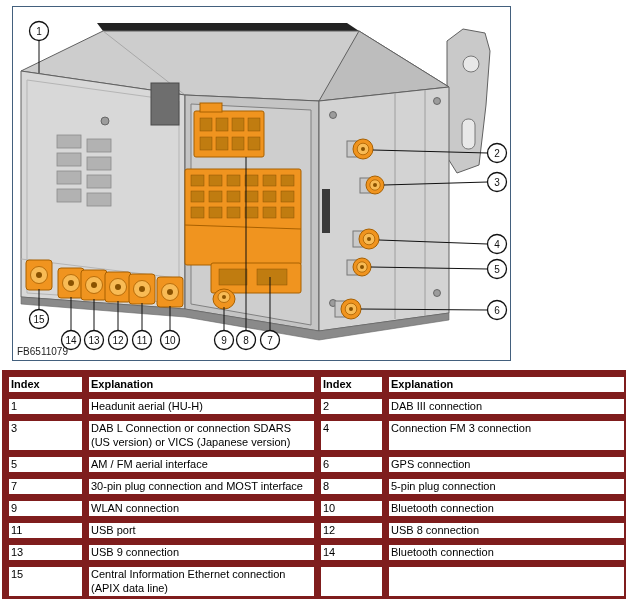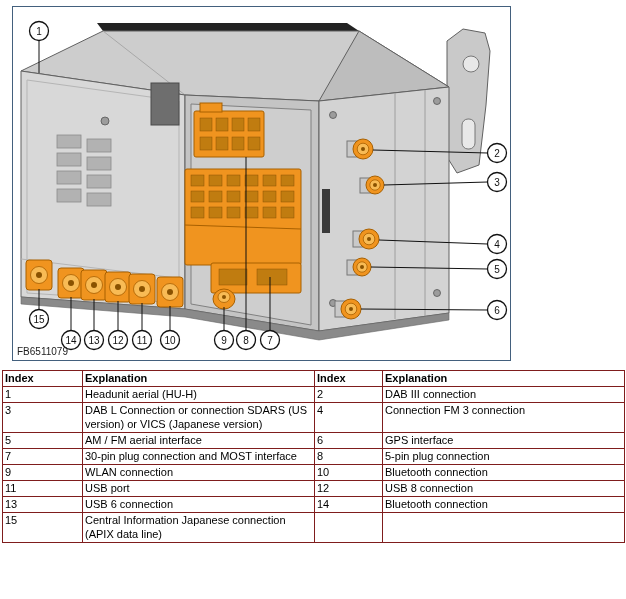--- a/index.html
+++ b/index.html
@@ -35,21 +35,21 @@
   .vent{fill:#b2b2b2;stroke:#8b8b8b;stroke-width:0.8;}
   .screw{fill:#9c9c9c;stroke:#555;stroke-width:0.8;}
 
   
   table{
     border-collapse:collapse;table-layout:fixed;
     margin:9px 2px 0 2px;width:622px;
     font-size:11px;line-height:14px;
   }
   th,td{
-    border:1px solid #7f1d1d;padding:0 3px 1px 2px;
+    border:7px solid #7f1d1d;padding:0 3px 1px 2px;
     vertical-align:top;text-align:left;overflow:hidden;
   }
   th{font-weight:bold;}
   col.c-idx{width:80px;}
   col.c-exp{width:232px;}
   col.c-idx2{width:68px;}
   col.c-exp2{width:242px;}
 </style>
 </head>
 <body>
@@ -319,21 +319,21 @@
       <tr>
         <td>3</td>
         <td>DAB L Connection or connection SDARS (US version) or VICS (Japanese version)</td>
         <td>4</td>
         <td>Connection FM 3 connection</td>
       </tr>
       <tr>
         <td>5</td>
         <td>AM / FM aerial interface</td>
         <td>6</td>
-        <td>GPS interface</td>
+        <td>GPS connection</td>
       </tr>
       <tr>
         <td>7</td>
         <td>30-pin plug connection and MOST interface</td>
         <td>8</td>
         <td>5-pin plug connection</td>
       </tr>
       <tr>
         <td>9</td>
         <td>WLAN connection</td>
@@ -341,26 +341,26 @@
         <td>Bluetooth connection</td>
       </tr>
       <tr>
         <td>11</td>
         <td>USB port</td>
         <td>12</td>
         <td>USB 8 connection</td>
       </tr>
       <tr>
         <td>13</td>
-        <td>USB 6 connection</td>
+        <td>USB 9 connection</td>
         <td>14</td>
         <td>Bluetooth connection</td>
       </tr>
       <tr>
         <td>15</td>
-        <td>Central Information Japanese connection (APIX data line)</td>
+        <td>Central Information Ethernet connection (APIX data line)</td>
         <td></td>
         <td></td>
       </tr>
     </tbody>
   </table>
 
 </div>
 
 </body></html>

